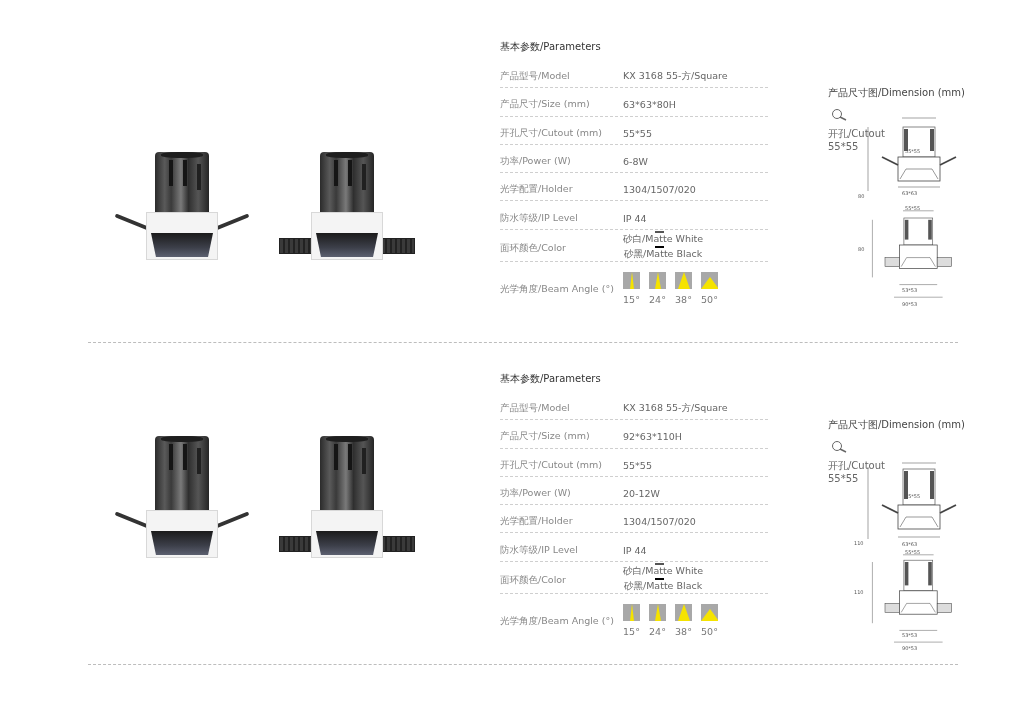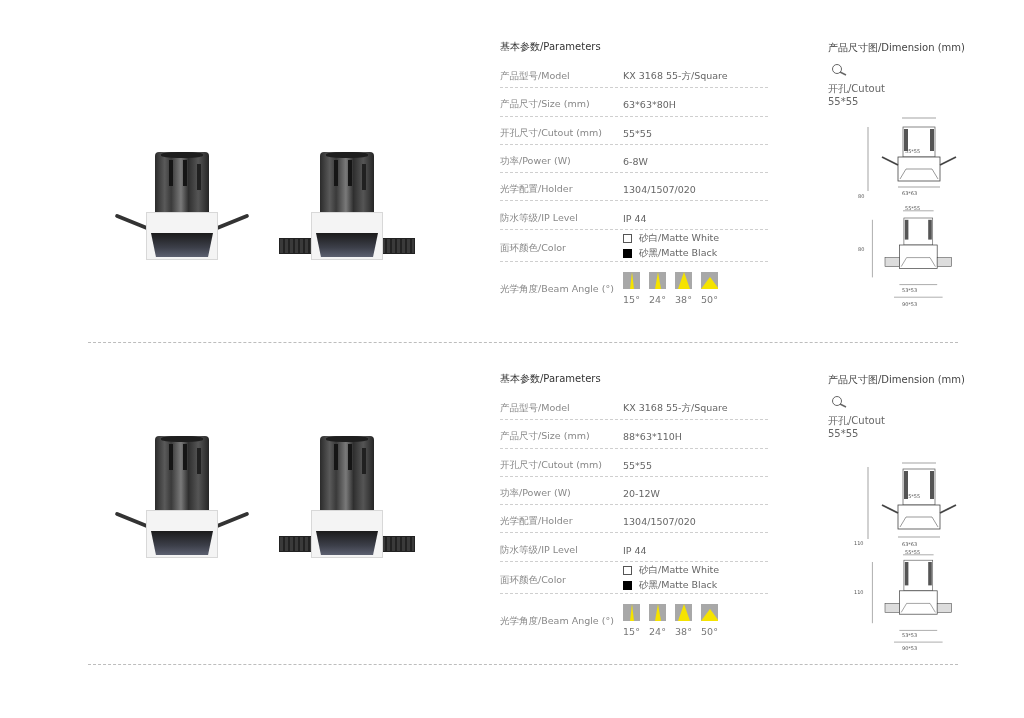--- a/index.html
+++ b/index.html
@@ -42,36 +42,36 @@
     
     .params { position: absolute; left: 500px; width: 268px; }
     .s1 .params { top: 40px; }
     .s2 .params { top: 40px; }
     .params-title { font-size: 10px; color: #333; height: 20px; line-height: 14px; }
     .row { position: relative; border-bottom: 1px dashed #cfcfcf; display: flex; align-items: center; font-size: 9.5px; height: 28.3px; padding-top: 6px; }
     .row .label { width: 123px; color: #888; white-space: nowrap; }
     .row .value { color: #666; white-space: nowrap; }
     .row.color { height: 32px; padding-top: 2px; }
     .row.beam { border-bottom: none; height: 50px; padding-top: 4px; }
-    .colors .opt { display: flex; align-items: center; height: 15px; }
+    .colors .opt { display: flex; align-items: center; height: 15px; flex-direction: column; }
     .swatch { width: 9px; height: 9px; margin-right: 7px; display: inline-block; }
     .swatch.white { border: 1px solid #555; background: #fff; }
     .swatch.black { background: #000; }
     .beams { display: flex; flex-direction: column; }
     .beam-icons { display: flex; gap: 9px; }
     .beam-icon { width: 17px; height: 17px; background: #a8a8a8; position: relative; overflow: hidden; }
     .beam-icon .cone { position: absolute; bottom: 0; left: 50%; width: 0; height: 0; transform: translateX(-50%); border-bottom: 17px solid #f5e300; }
     .beam-labels { display: flex; gap: 9px; margin-top: 5px; }
     .beam-labels span { width: 17px; text-align: center; font-size: 9.5px; color: #777; }
 
     
     .dim { position: absolute; left: 828px; width: 150px; }
     .s1 .dim { top: 41px; }
     .s2 .dim { top: 41px; }
-    .dim-title { font-size: 10px; color: #444; white-space: nowrap; height: 22px; }
+    .dim-title { font-size: 10px; color: #444; white-space: nowrap; height: 22px; margin-top: 45px; }
     .cut-icon { width: 18px; height: 12px; margin-left: 2px; margin-bottom: 2px; }
     .dim-line { font-size: 10px; color: #666; line-height: 13px; }
     .drawing { position: absolute; width: 120px; height: 90px; left: 24px; }
     .dlabel { position: absolute; font-size: 5px; color: #555; font-family: "DejaVu Sans", sans-serif; }
   </style>
 </head>
 <body>
 
 <div class="section s1">
   <div class="products">
@@ -227,21 +227,21 @@
   </div>
 
   <div class="params">
     <div class="params-title">基本参数/Parameters</div>
     <div class="row">
       <span class="label">产品型号/Model</span>
       <span class="value">KX 3168  55-方/Square</span>
     </div>
     <div class="row">
       <span class="label">产品尺寸/Size (mm)</span>
-      <span class="value">88*63*110H</span>
+      <span class="value">92*63*110H</span>
     </div>
     <div class="row">
       <span class="label">开孔尺寸/Cutout (mm)</span>
       <span class="value">55*55</span>
     </div>
     <div class="row">
       <span class="label">功率/Power (W)</span>
       <span class="value">20-12W</span>
     </div>
     <div class="row">

